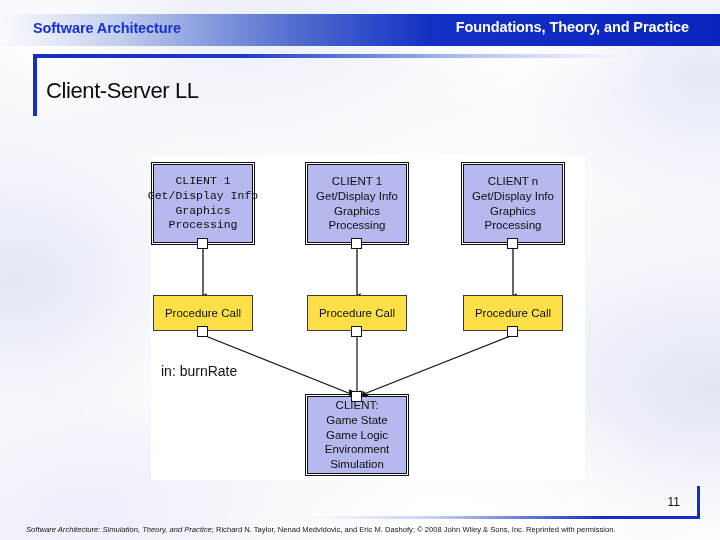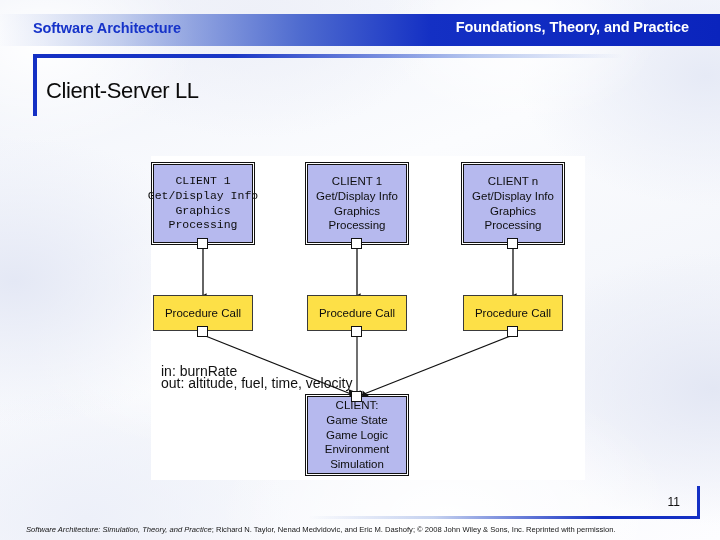--- a/index.html
+++ b/index.html
@@ -253,21 +253,20 @@
       <span class="node-line">Game Logic</span>
       <span class="node-line">Environment</span>
       <span class="node-line">Simulation</span>
     </div>
     <div class="port" style="left:200px; top:235px;"></div>
 
   </div>
 
   <div id="annotation">
     <div>in: burnRate</div>
-    <div>out: altitude, fuel, time, velocity</div>
   </div>
 
   <div id="page-number">11</div>
   <div id="footer-rule"></div>
   <div id="footer-vbar"></div>
   <div id="footer-text"><span class="ital">Software Architecture: Simulation, Theory, and Practice</span><span>; Richard N. Taylor, Nenad Medvidovic, and Eric M. Dashofy; © 2008 John Wiley &amp; Sons, Inc. Reprinted with permission.</span></div>
 
 </div>
 
 </body></html>

